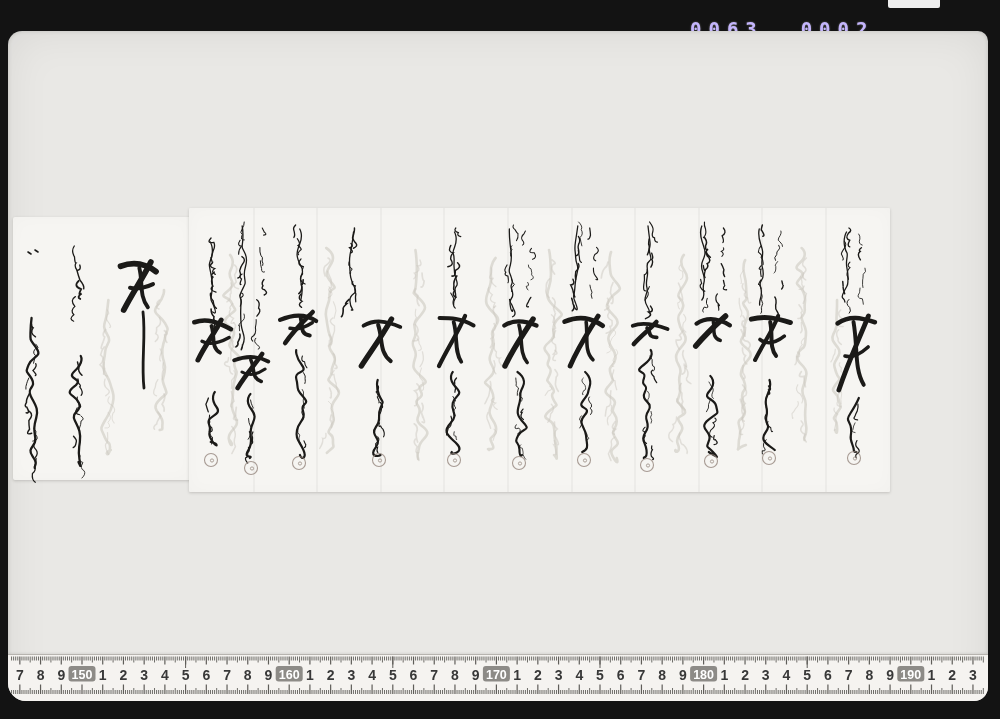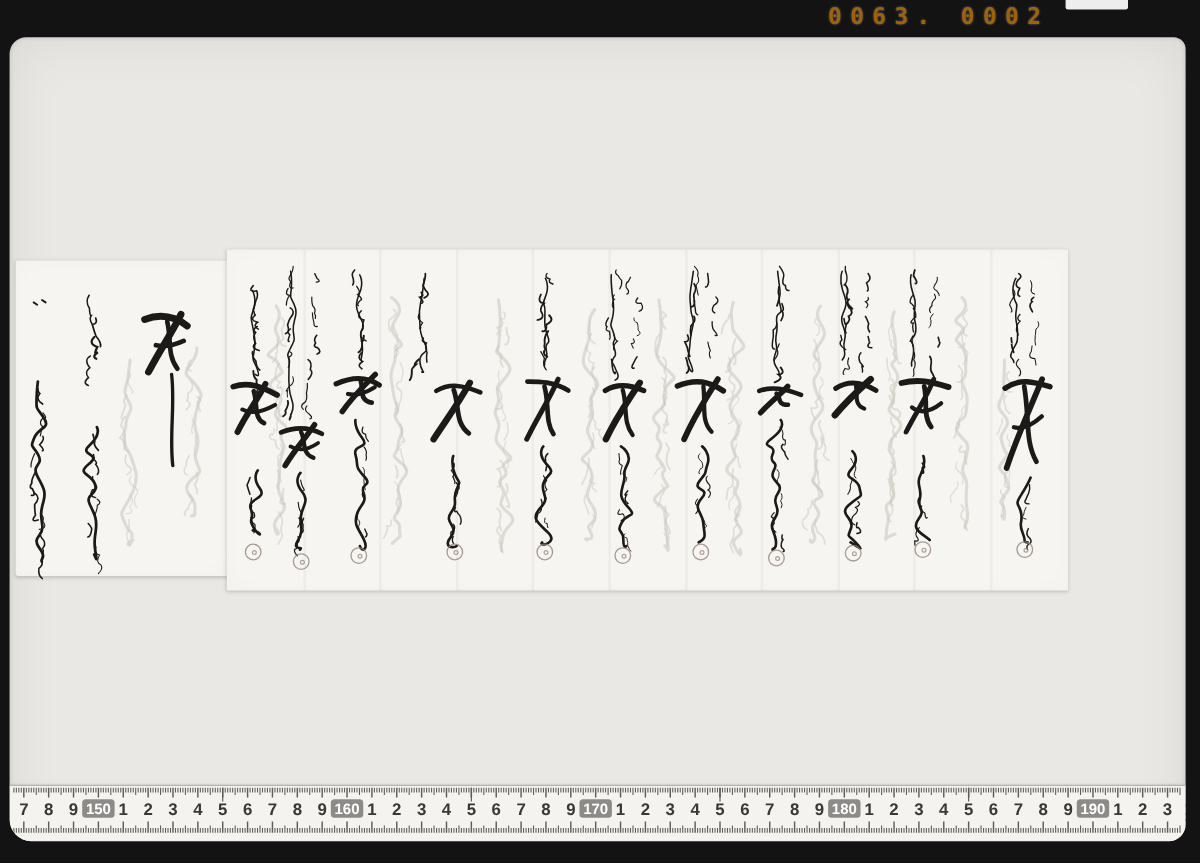--- a/index.html
+++ b/index.html
@@ -1,19 +1,19 @@
 <!DOCTYPE html>
 <html><head>
 <meta charset="utf-8">
 <style>
   html,body{margin:0;padding:0;background:#000;}
   #canvas{position:relative;width:1000px;height:719px;background:#131313;overflow:hidden;
           font-family:"Liberation Sans",sans-serif;}
   
-  #frame-counter{position:absolute;left:690px;top:3px;color:#a16207;
+  #frame-counter{position:absolute;left:690px;top:18px;color:#c4b5fd;
     font-family:"DejaVu Sans Mono",monospace;font-size:19px;font-weight:bold;
     letter-spacing:7px;text-shadow:0 0 2px rgba(255,255,255,.4);white-space:pre;}
   
   #film-tab{position:absolute;left:888px;top:0;width:52px;height:8px;background:#ededed;
     border-radius:0 0 2px 2px;}
   
   #photo{position:absolute;left:8px;top:31px;width:980px;height:670px;background:#e9e8e5;
     border-radius:14px 10px 14px 18px;overflow:hidden;
     box-shadow:inset 0 0 45px rgba(0,0,0,.07), inset 0 0 4px rgba(0,0,0,.15);}
   .paper{position:absolute;background:#f6f5f2;

